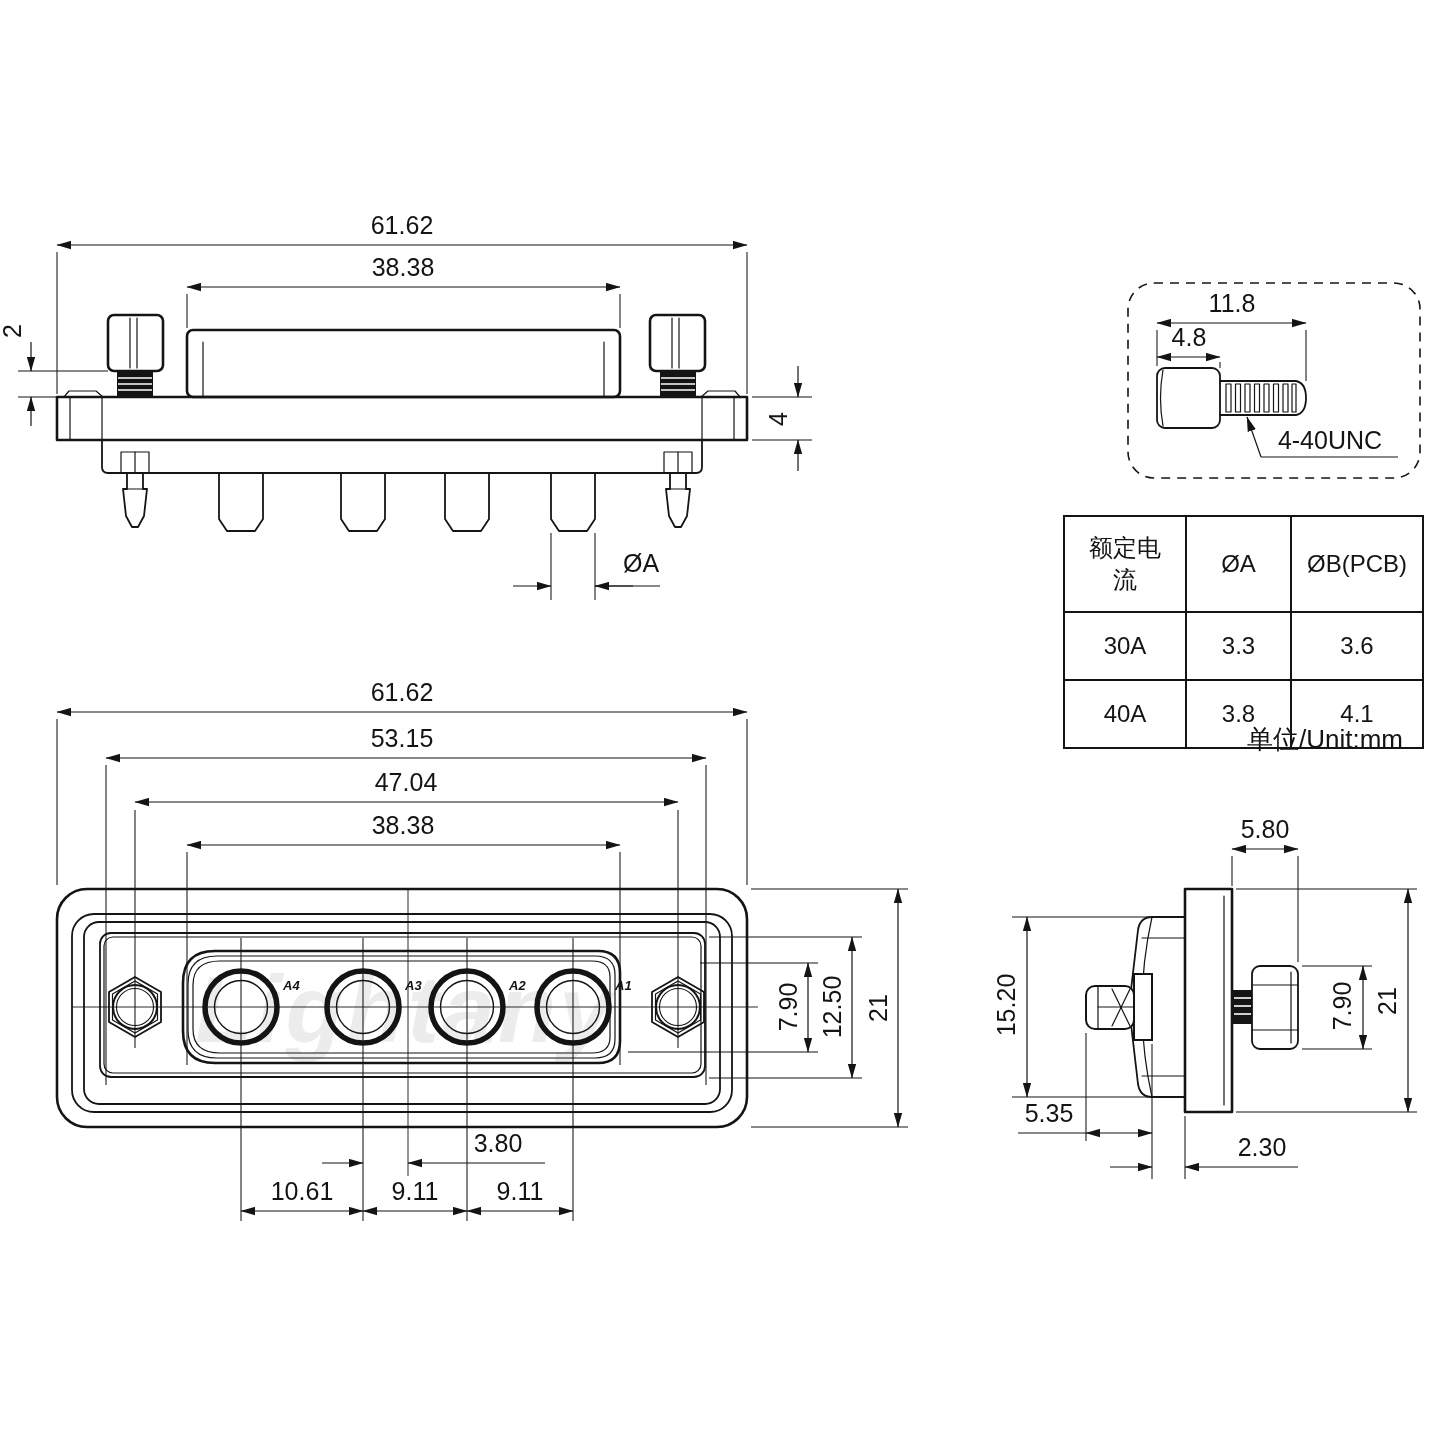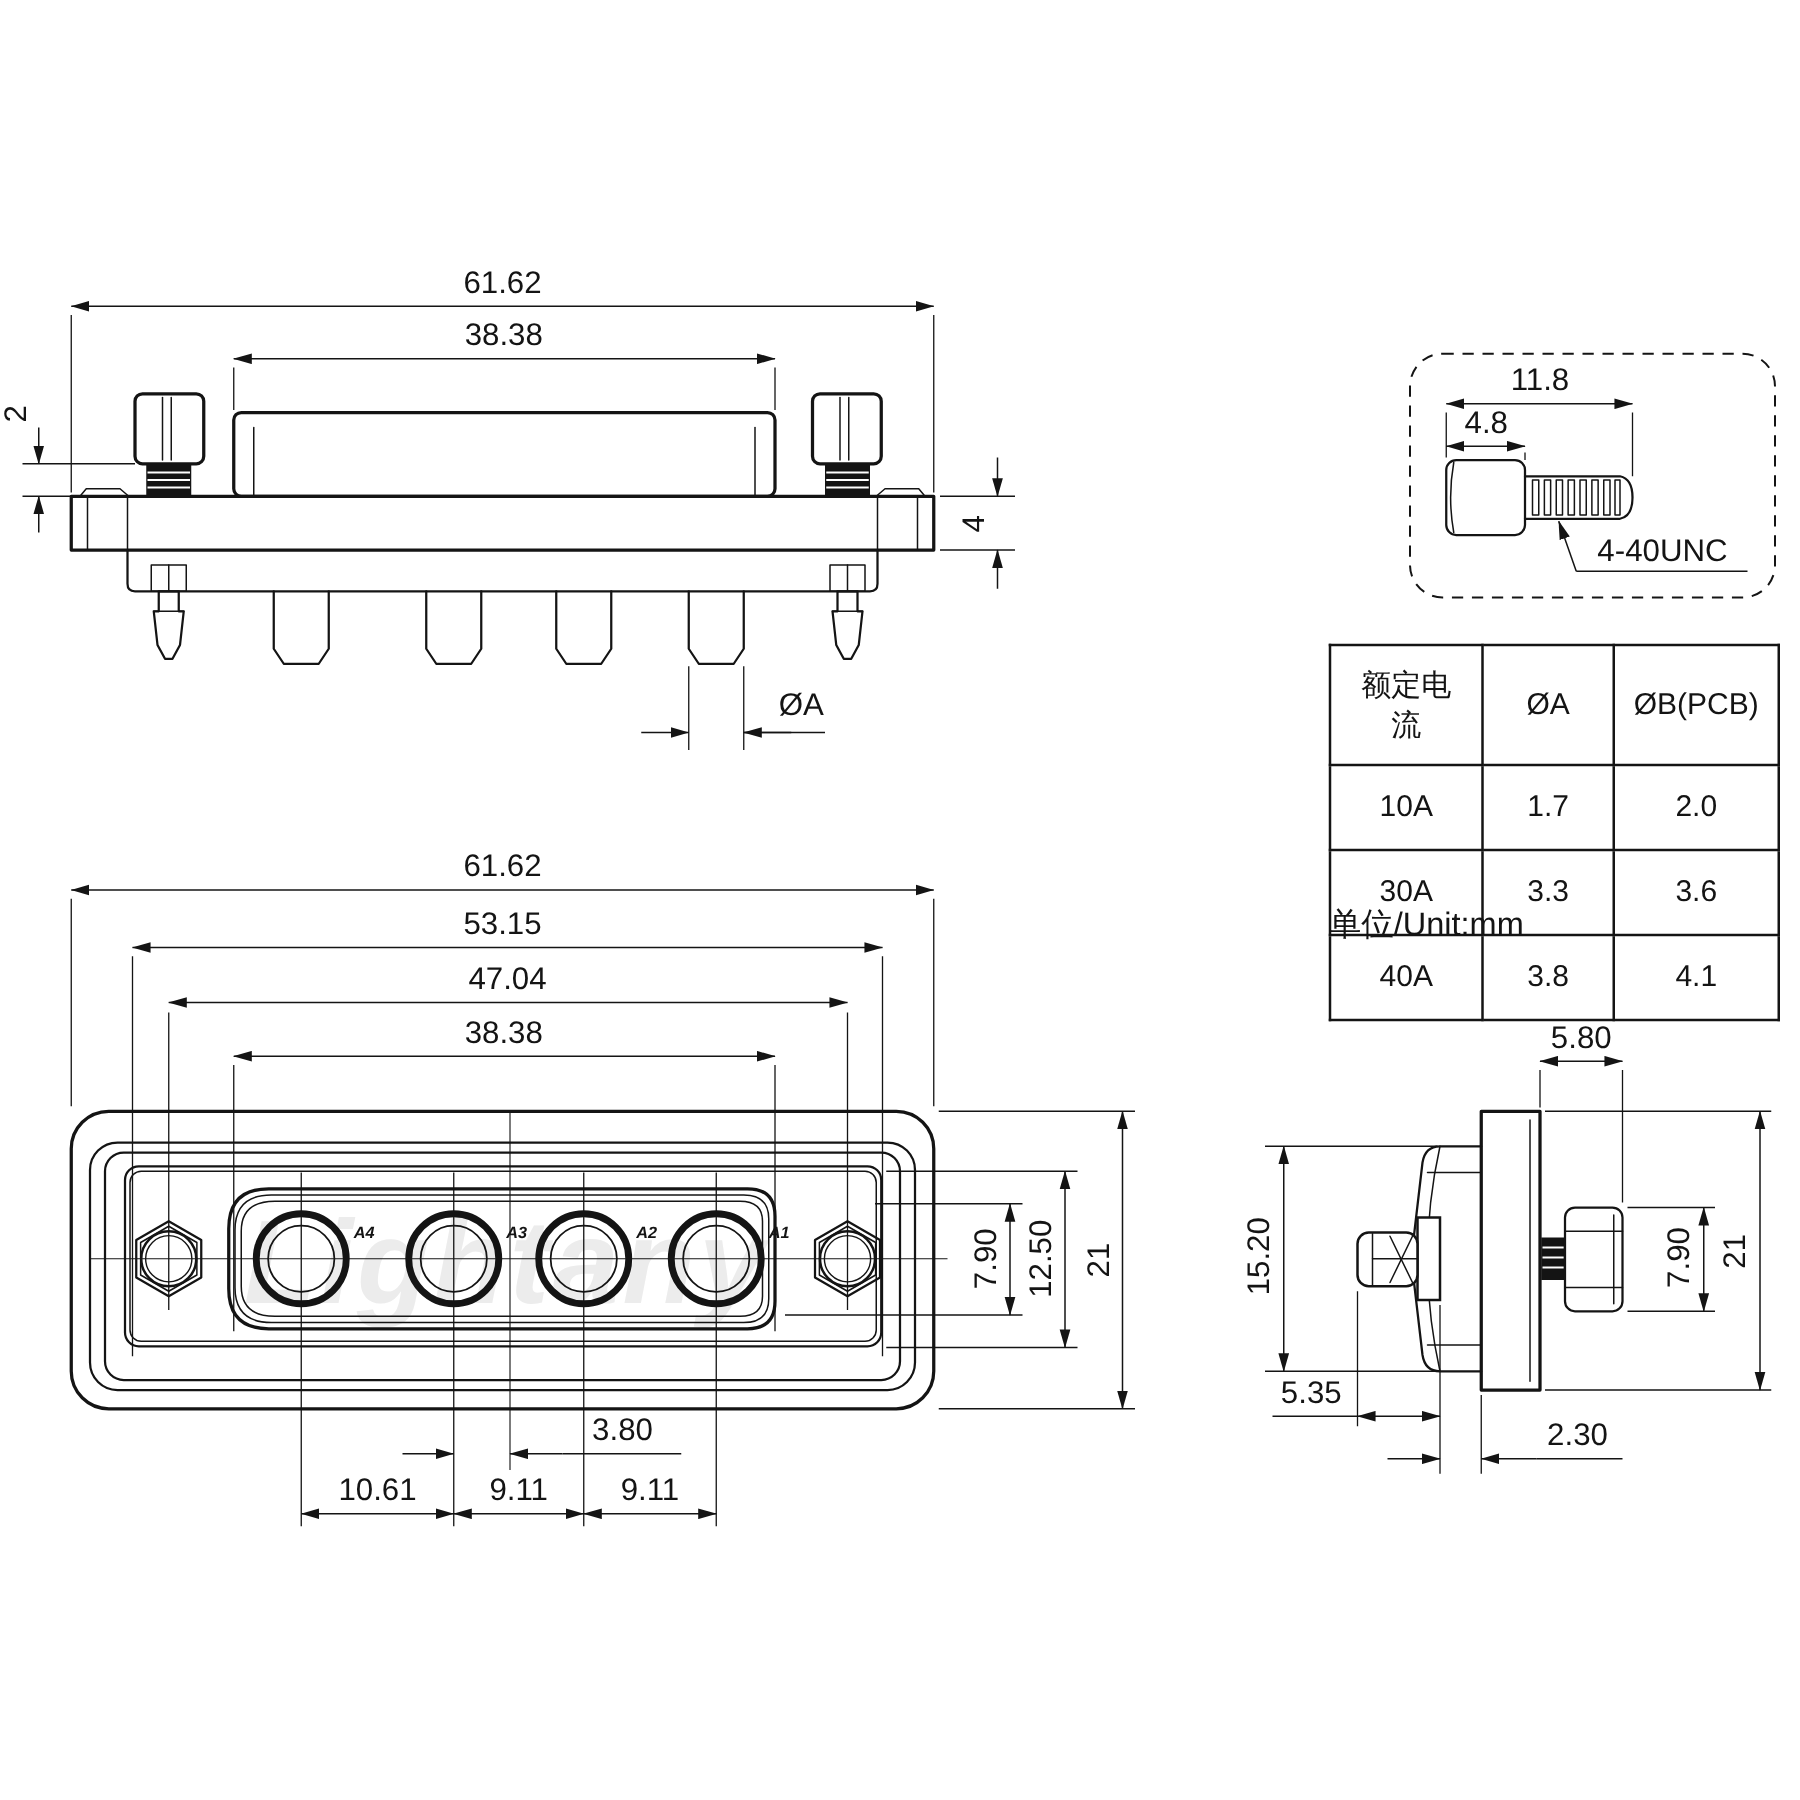--- a/index.html
+++ b/index.html
@@ -17,21 +17,21 @@
   .wht{stroke:#ffffff;stroke-width:1.6}
   text.d{font-size:25px;fill:#141414;text-anchor:middle;font-family:"Liberation Sans",sans-serif;}
   text.s{font-size:13px;font-weight:bold;font-style:italic;fill:#141414;text-anchor:start;
          font-family:"Liberation Sans",sans-serif;}
   text.wm{font-size:95px;font-weight:bold;font-style:italic;fill:#ececec;text-anchor:middle;
           font-family:"Liberation Sans",sans-serif;letter-spacing:3px;}
   
   .spec{position:absolute;left:1063px;top:515px;border-collapse:collapse;table-layout:fixed;}
   .spec td{border:2px solid #141414;height:36px;text-align:center;vertical-align:middle;
            font-size:24px;color:#141414;padding:15px;}
-  .unit{position:absolute;left:1063px;top:722px;width:340px;
+  .unit{position:absolute;left:1063px;top:722px;width:340px;text-align:right;
         font-size:26px;color:#141414;}
 </style>
 </head>
 <body>
 
 <div class="page">
 
 <svg width="1440" height="1440" viewBox="0 0 1440 1440">
   <defs>
     <marker id="arr" viewBox="0 0 14 8" refX="13.5" refY="4" markerWidth="15" markerHeight="9" markerUnits="userSpaceOnUse" orient="auto-start-reverse">
@@ -313,25 +313,20 @@
   <colgroup>
         <col style="width:122px">
         <col style="width:105px">
         <col style="width:112px">
       </colgroup>
   <tbody>
     <tr>
       <td>额定电流</td>
       <td>ØA</td>
       <td>ØB(PCB)</td>
-    </tr>
-    <tr>
-      <td>10A</td>
-      <td>1.7</td>
-      <td>2.0</td>
     </tr>
     <tr>
       <td>30A</td>
       <td>3.3</td>
       <td>3.6</td>
     </tr>
     <tr>
       <td>40A</td>
       <td>3.8</td>
       <td>4.1</td>

